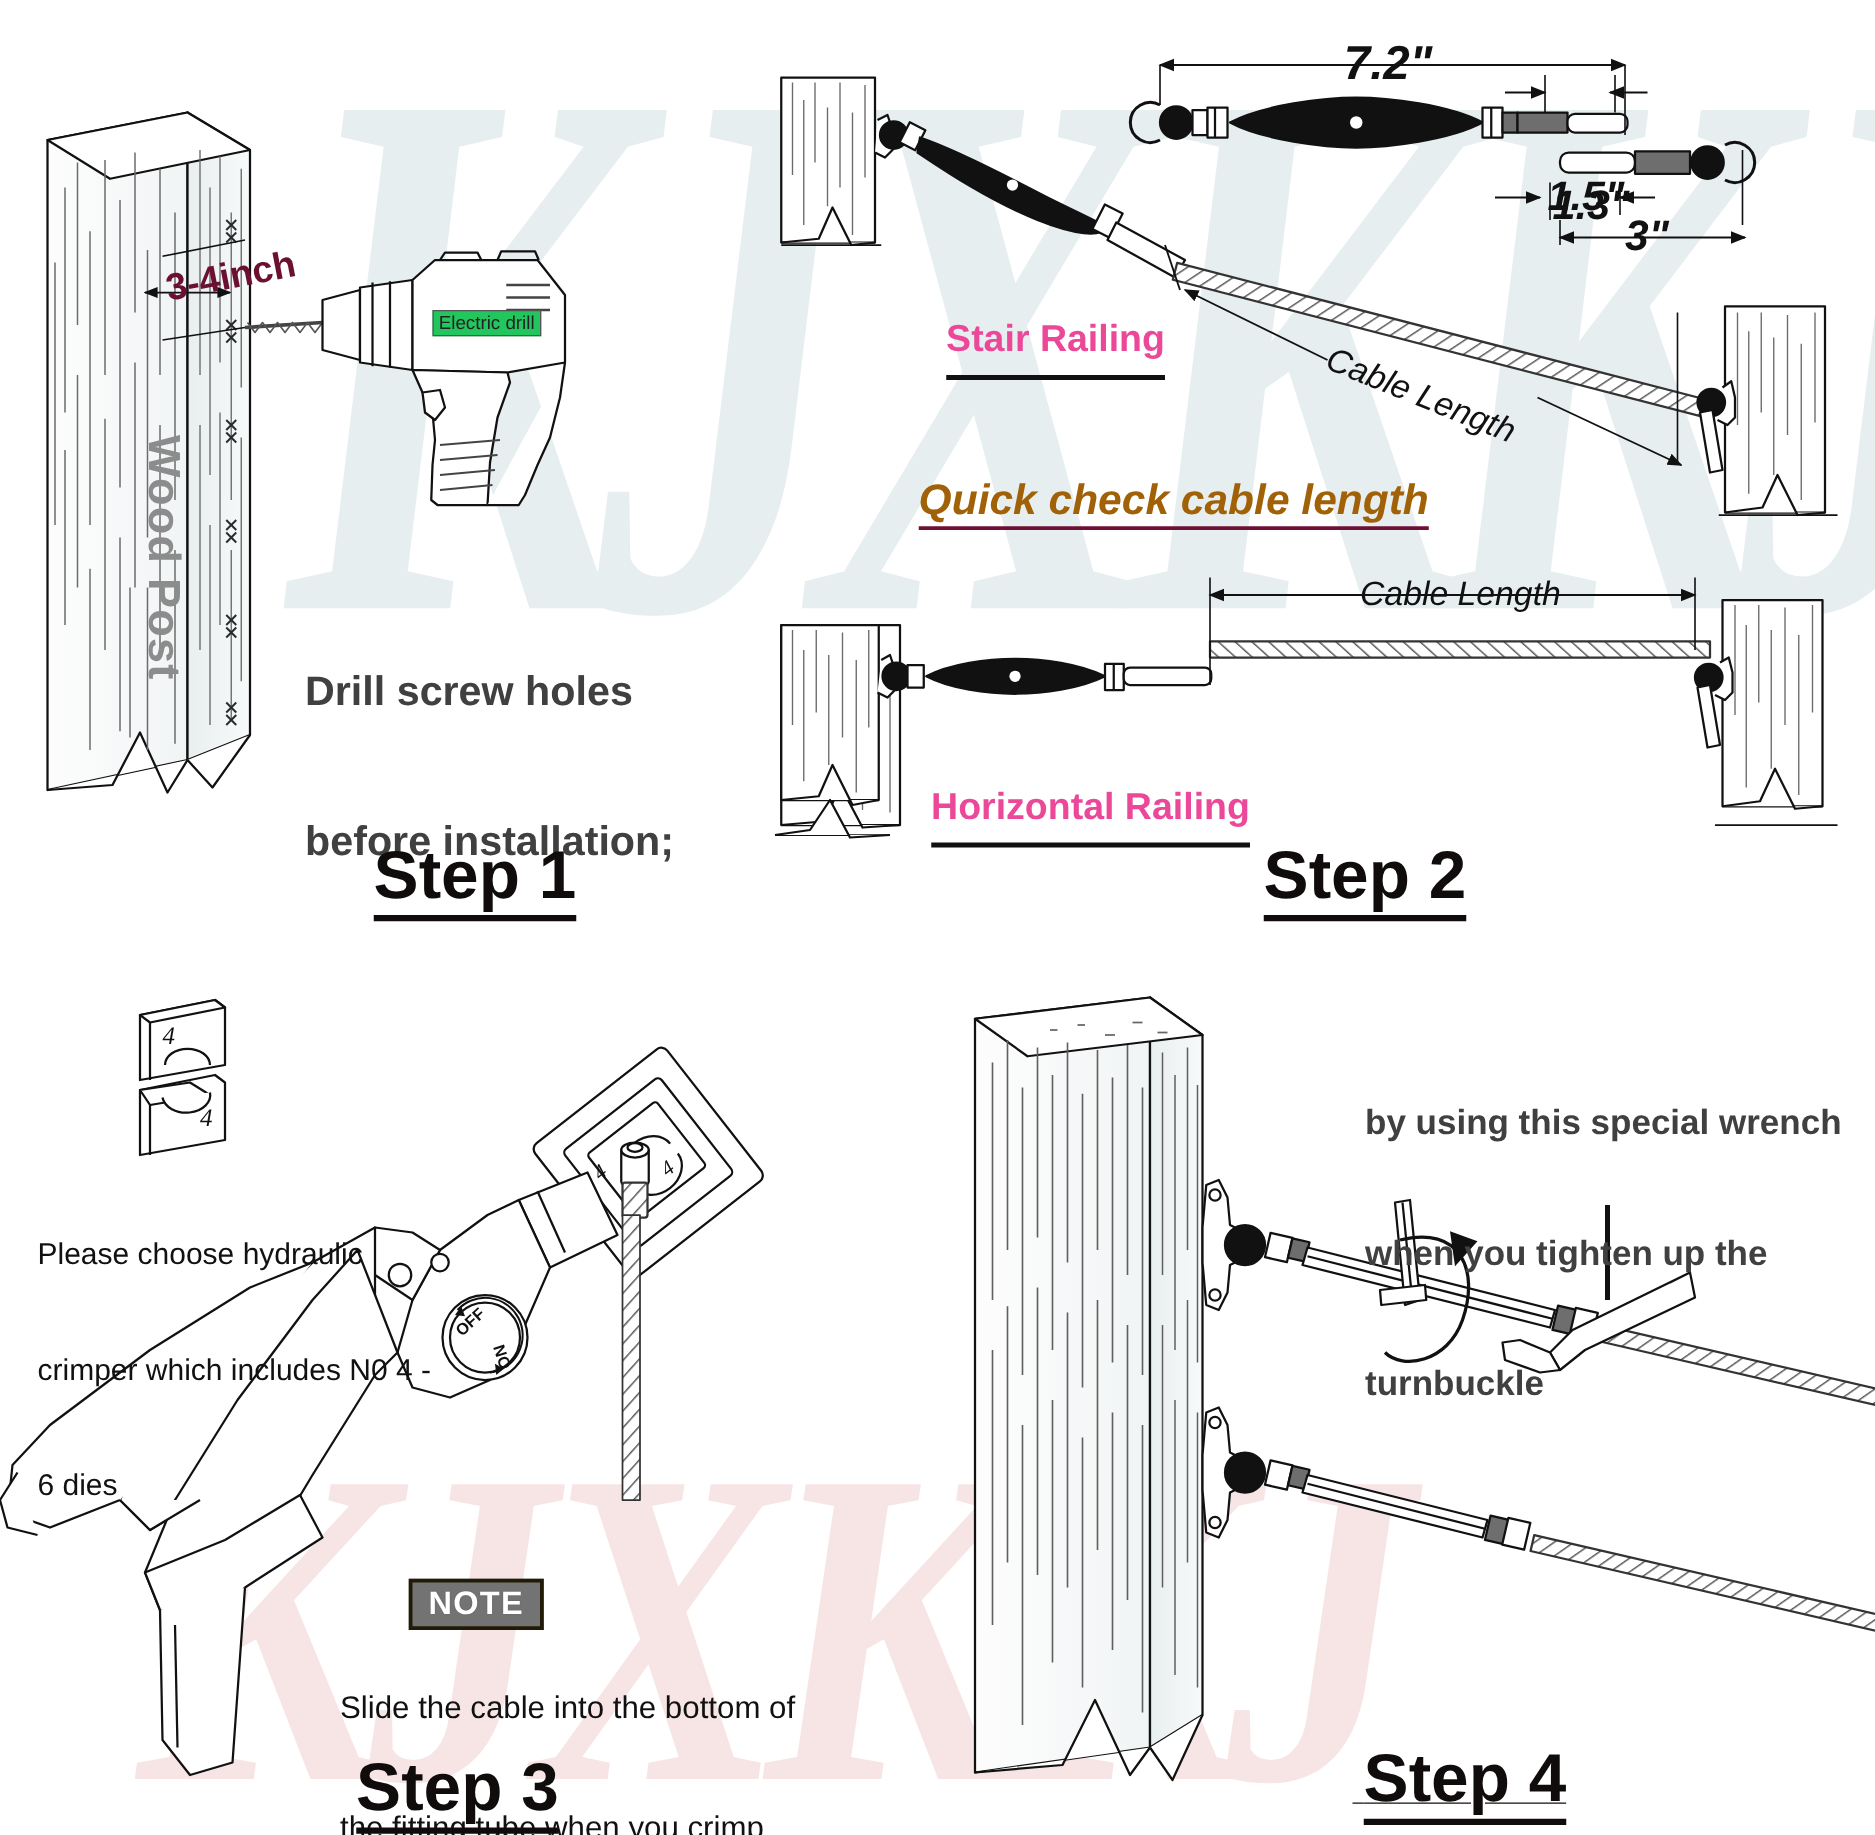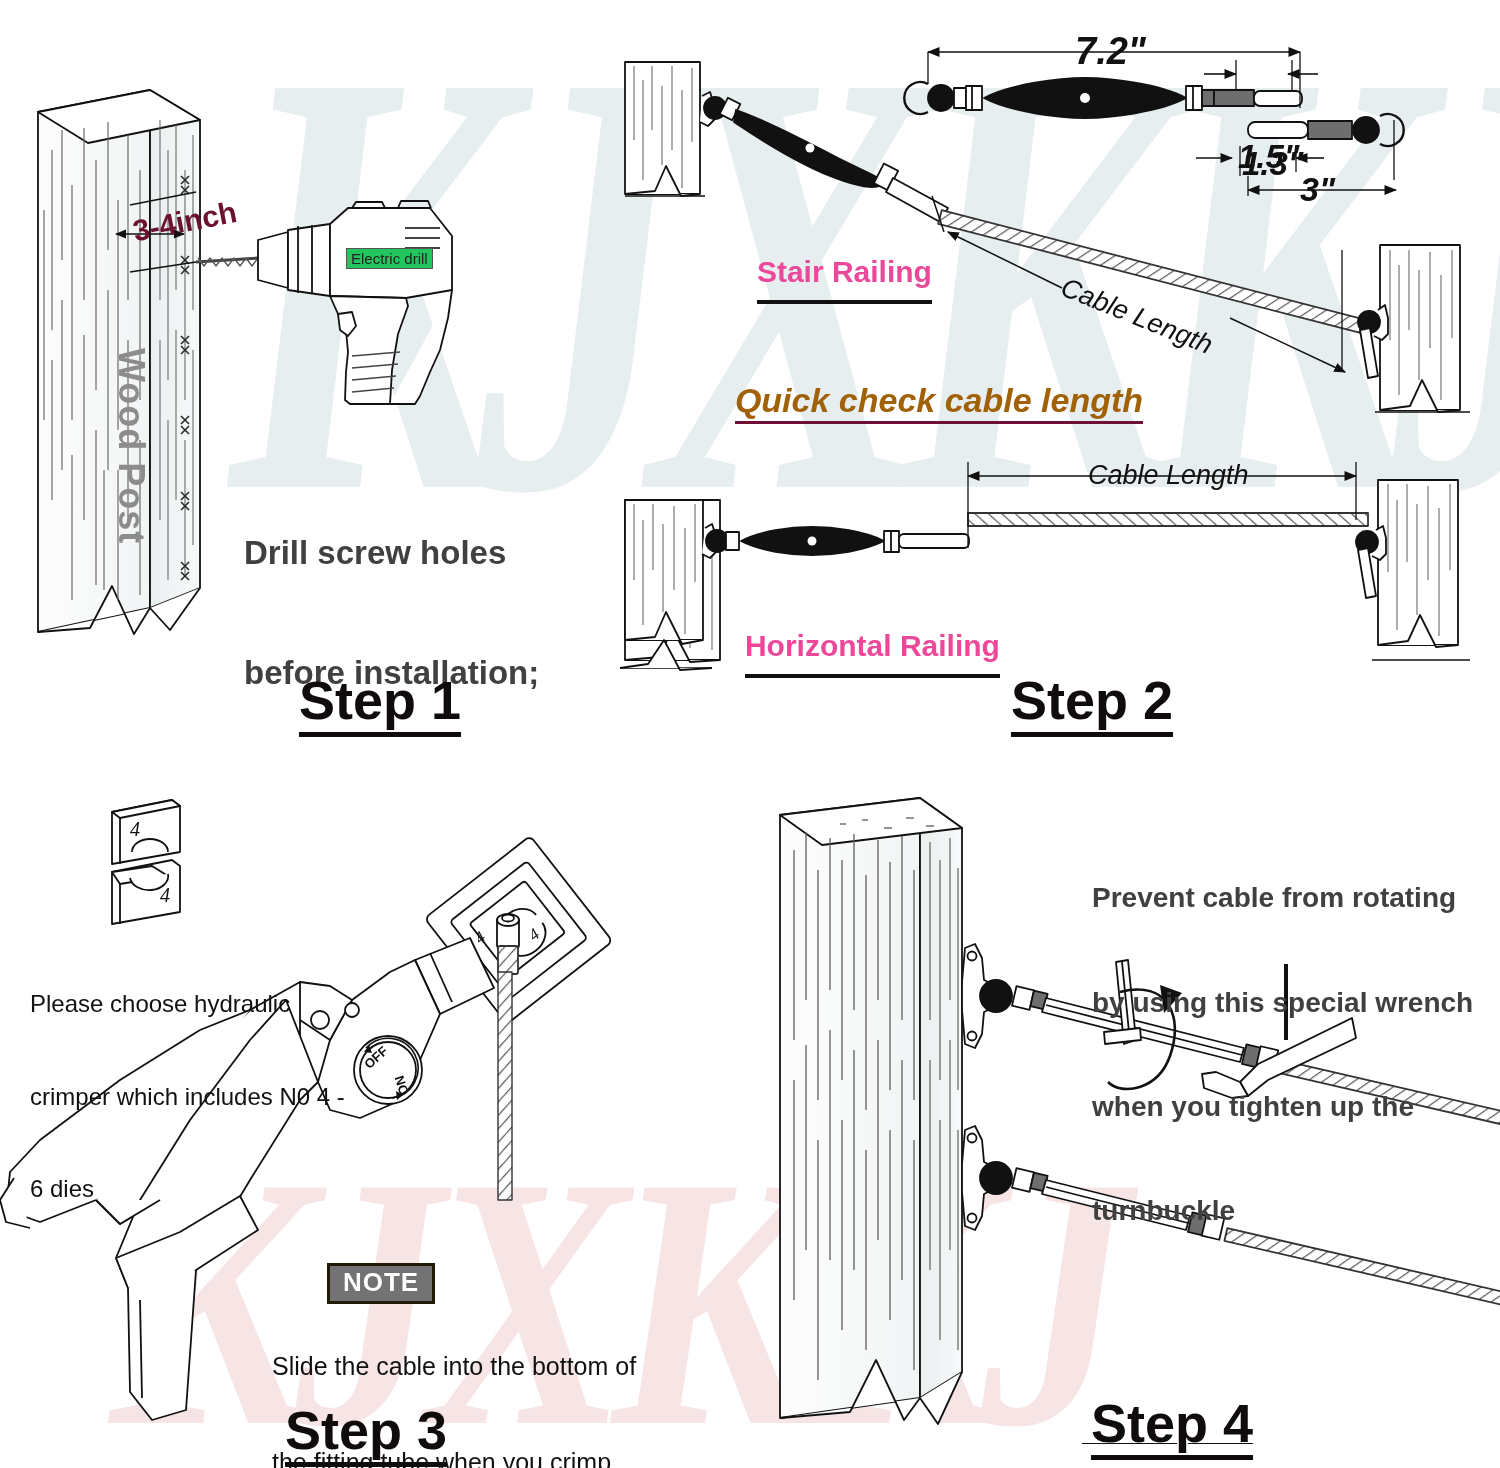--- a/index.html
+++ b/index.html
@@ -632,21 +632,20 @@
   <div>Slide the cable into the bottom of</div>
   <div>the fitting tube when you crimp</div>
   
 </div>
 
 <div class="lbl" style="left:276px;top:1385px;">
   <span class="step-label">Step 3</span>
 </div>
 
 <div class="lbl maroon" style="left:1092px;top:812px;font-size:28px;line-height:1.24;width:400px;">
-  <div>Prevent cable from rotating</div>
   <div>by using this special wrench</div>
   <div>when you tighten up the</div>
   <div>turnbuckle</div>
 </div>
 
 <div class="lbl" style="left:1082px;top:1378px;text-decoration:underline;">
   <span class="step-label">Step 4</span>
 </div>
 
 </body></html>

